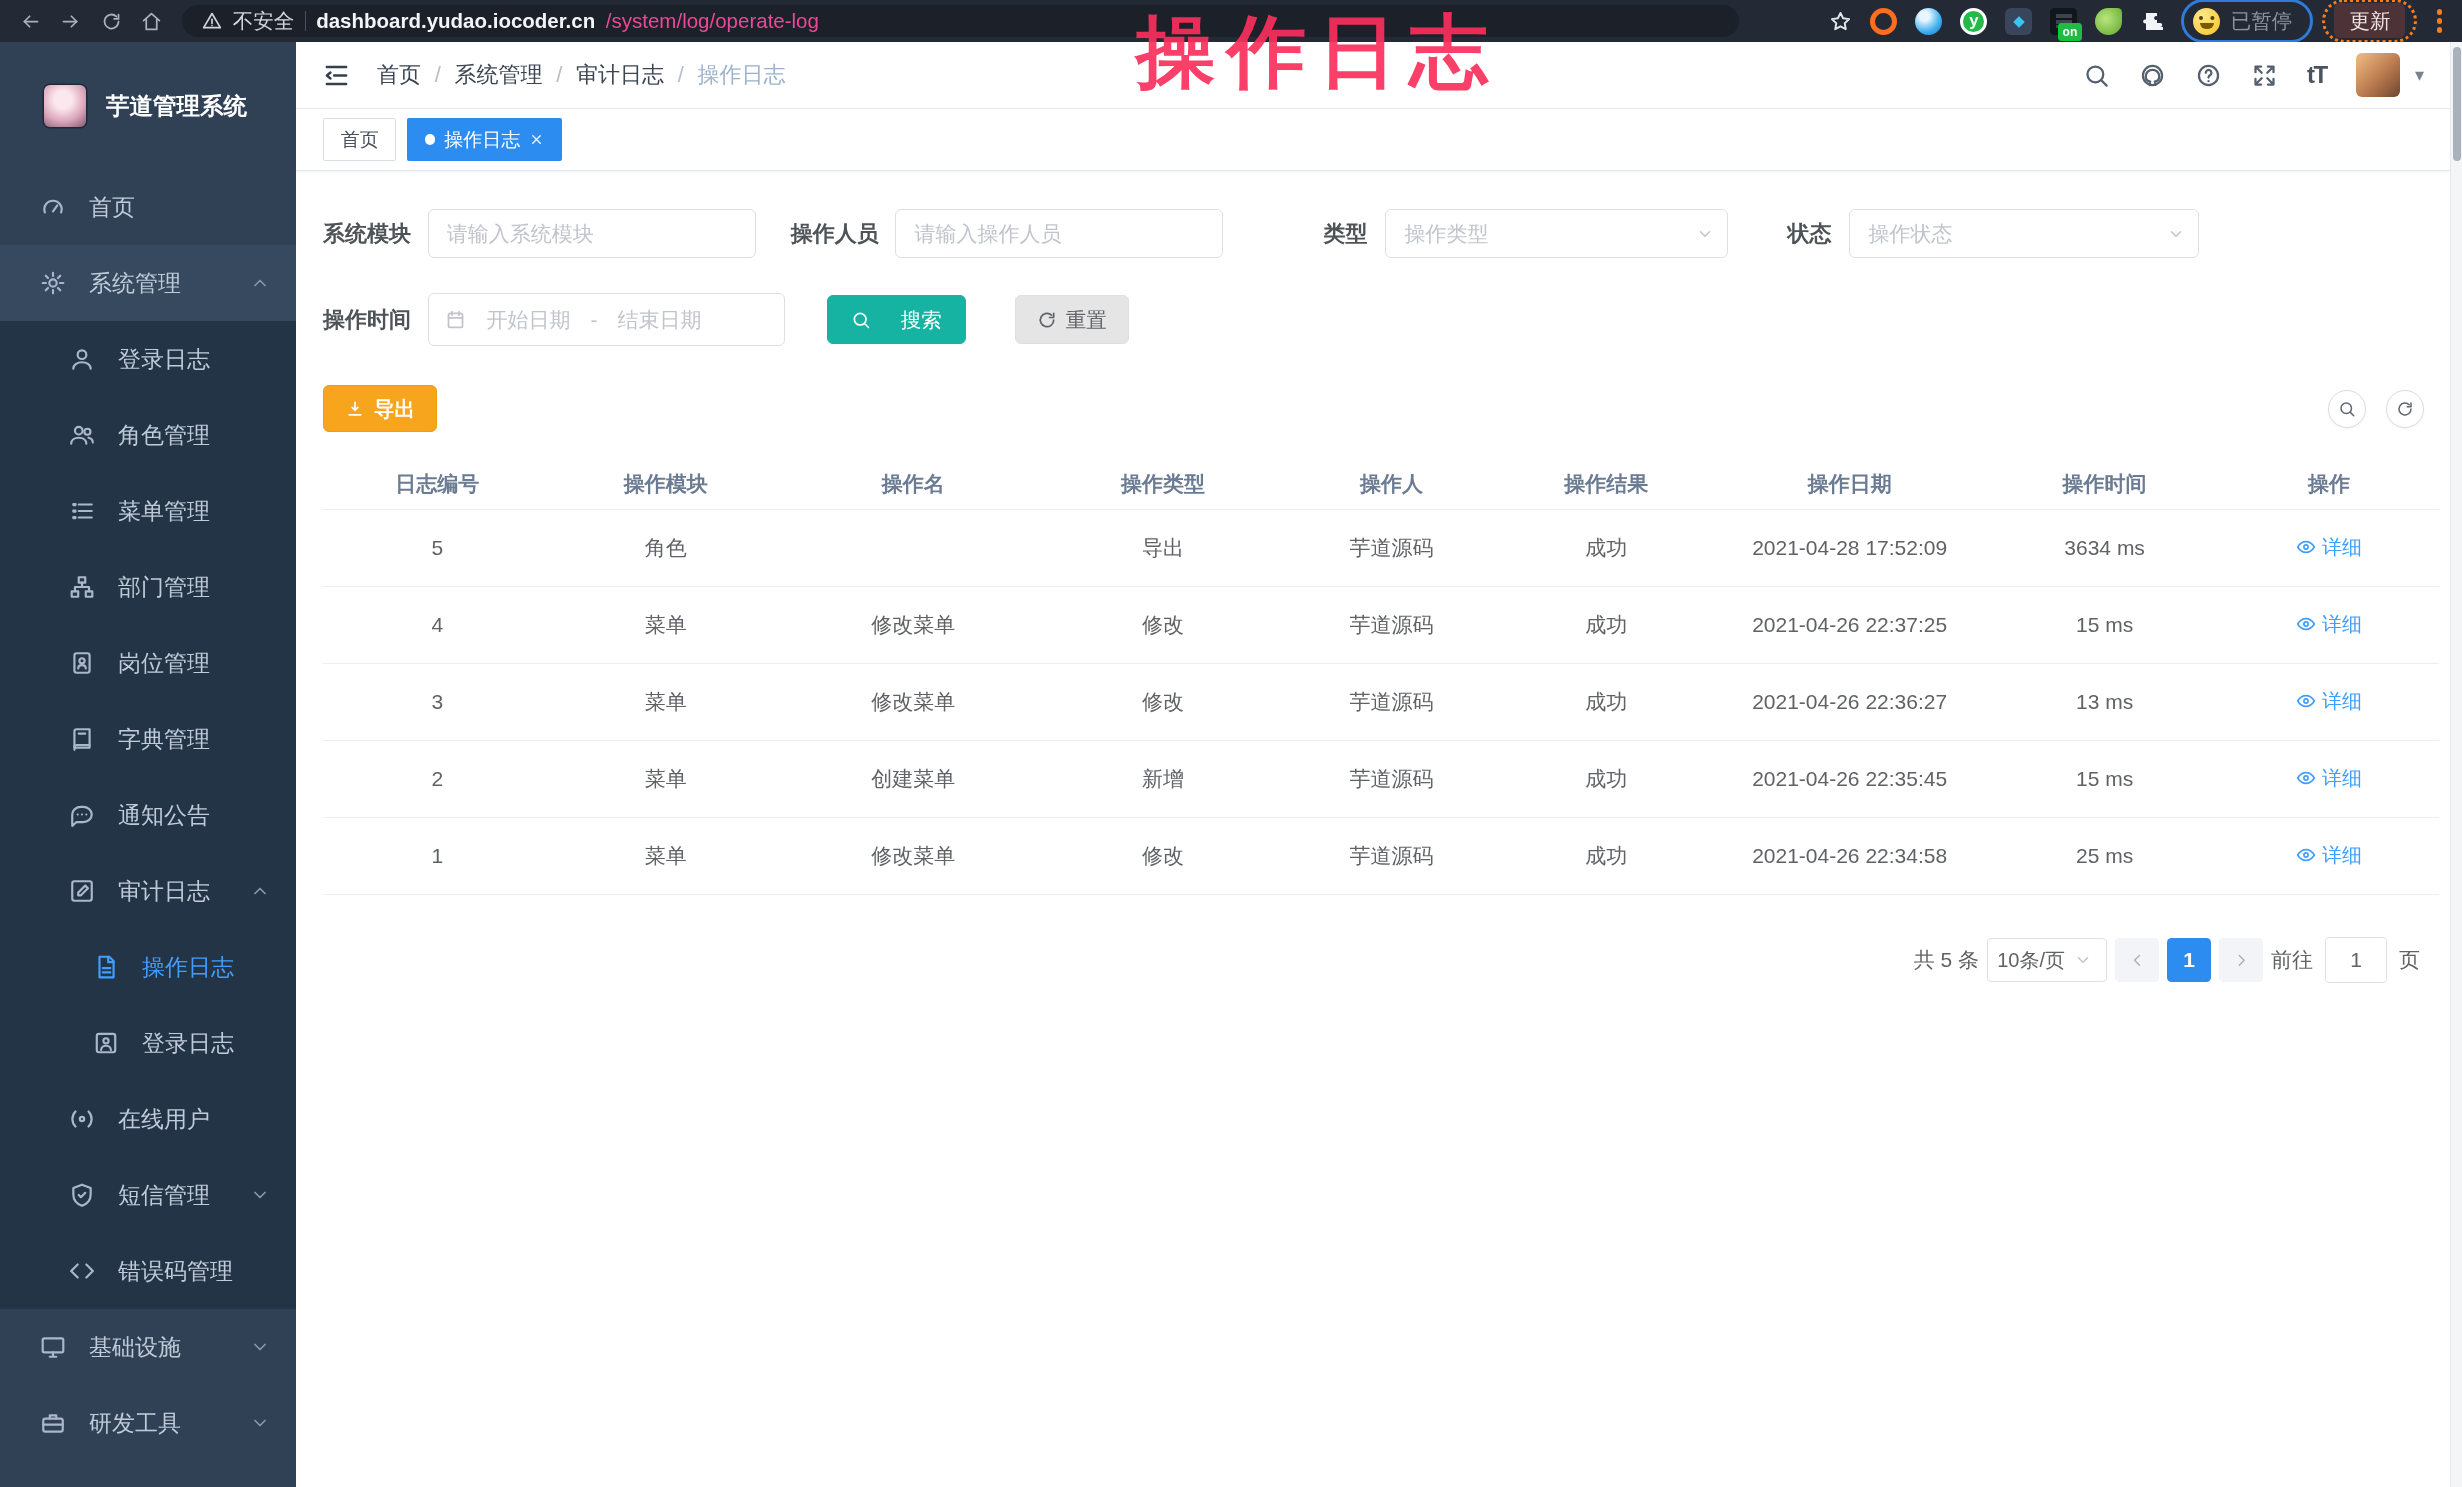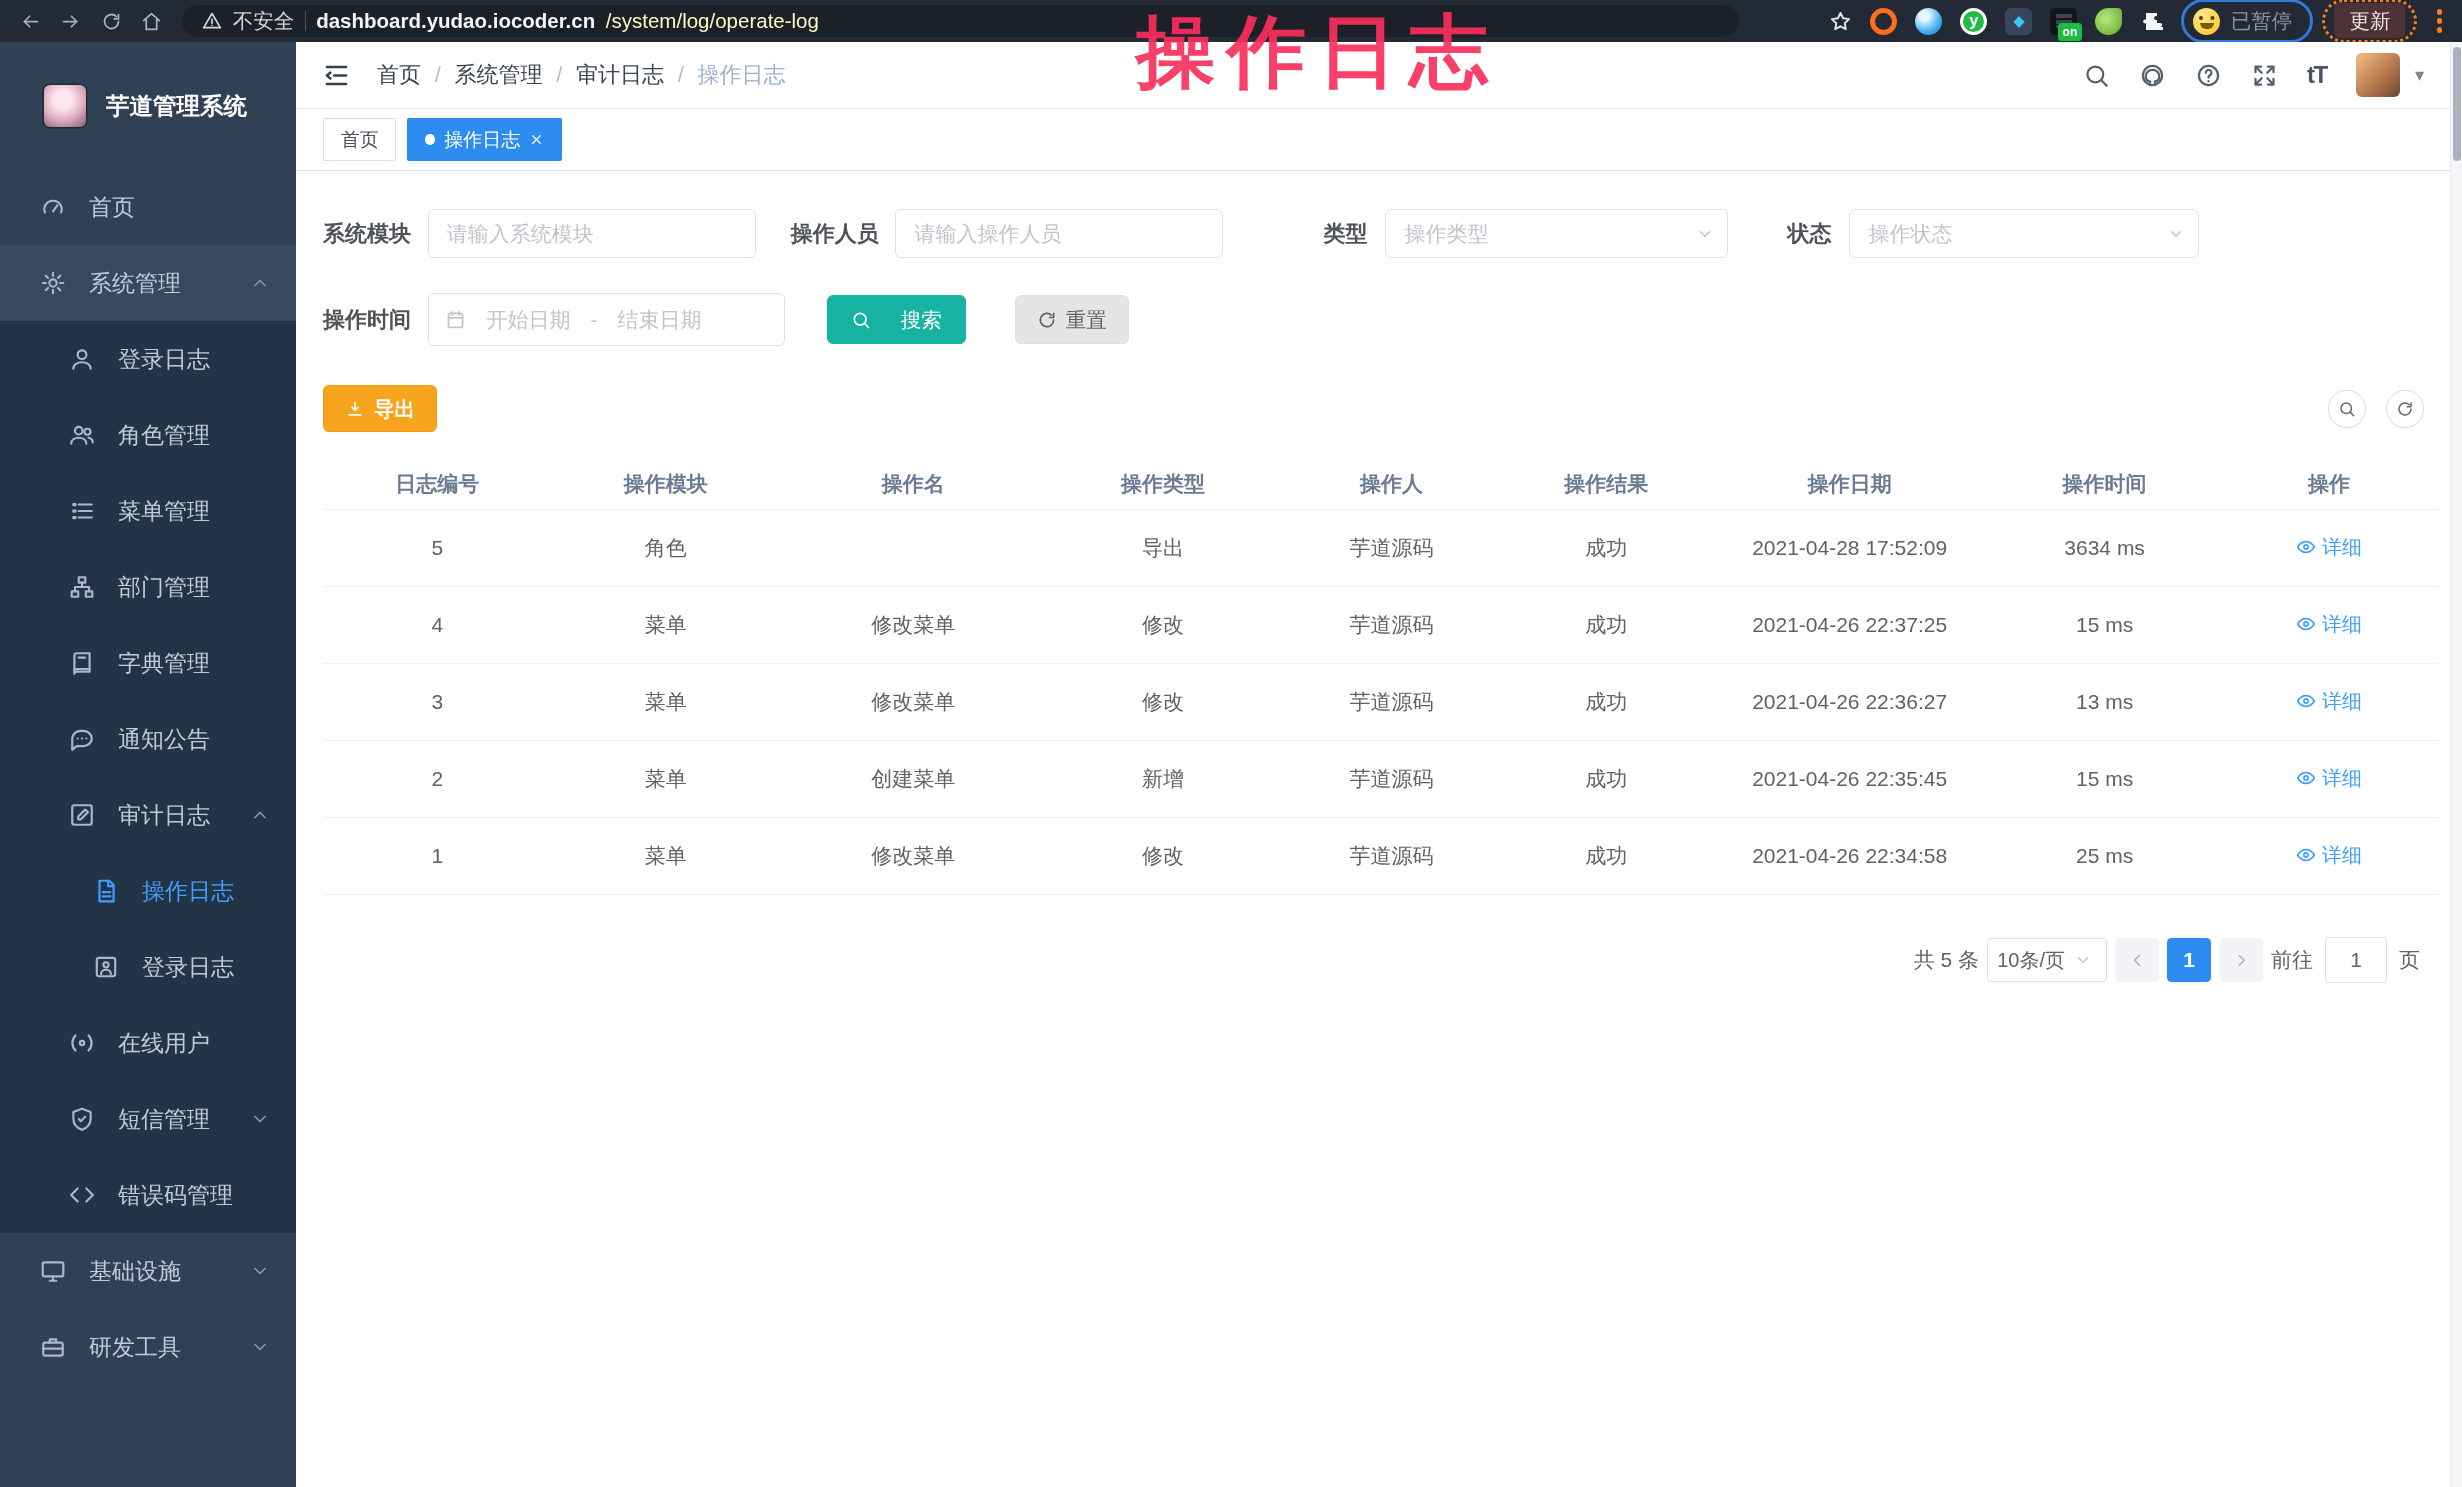--- a/index.html
+++ b/index.html
@@ -10,21 +10,21 @@
 
   
   .browser-bar{position:absolute;left:0;top:0;width:2462px;height:42px;background:#242a35;display:flex;align-items:center;padding:0 13.7px;box-sizing:border-box;gap:7.6px;}
   .nav-btn{width:33px;height:33px;display:flex;align-items:center;justify-content:center;color:#a9b1bd;}
   .nav-btn svg{width:21px;height:21px;}
   .url-pill{height:32px;border-radius:16px;background:#1b2029;display:flex;align-items:center;gap:10.6px;padding:0 20px;box-sizing:border-box;width:1557px;margin-left:6px;color:#d3d7dd;}
   .url-pill .warn svg{width:20px;height:20px;}
   .sec-label{font-size:20.5px;color:#d3d7dd;}
   .url-divider{width:0.8px;height:20px;background:#4a5160;}
   .url-host{font-size:20.5px;color:#f2f4f7;font-weight:700;}
-  .url-path{font-size:20.5px;color:#fef9c3;}
+  .url-path{font-size:20.5px;color:#ec4899;}
   .chrome-right{display:flex;align-items:center;gap:18px;margin-left:auto;}
   .star{color:#e3e6ea;}
   .star svg{width:23px;height:23px;}
   .ext{width:27px;height:27px;border-radius:50%;display:flex;align-items:center;justify-content:center;position:relative;}
   .ext-donut{background:transparent;border:5.3px solid #ff6d1f;box-sizing:border-box;}
   .ext-drop{background:radial-gradient(circle at 35% 30%,#e8f6ff 18%,#41b0f0 60%,#1573c4);}
   .ext-y{background:#22ba49;border:3px solid #ffffff;box-sizing:border-box;color:#fff;font-size:16.7px;font-weight:700;}
   .ext-gem{border-radius:6px;background:#39455a;color:#39c6f4;font-size:15px;}
   .ext-rows{border-radius:4.6px;background:#11151c;}
   .ext-rows .bars{width:16.7px;height:13.7px;background:linear-gradient(#3c4452 30%,transparent 30%,transparent 40%,#3c4452 40%,#3c4452 70%,transparent 70%,transparent 80%,#3c4452 80%);}
@@ -277,20 +277,30 @@
         <div class="menu-item l2">
           <span class="micon">
               <svg class="ic" viewBox="0 0 24 24">
                 <rect x="9" y="3" width="6" height="5"></rect>
                 <rect x="2.5" y="16" width="6" height="5"></rect>
                 <rect x="15.5" y="16" width="6" height="5"></rect>
                 <path d="M12 8v4M5.5 16v-4h13v4"></path>
               </svg>
             </span>
           <span>部门管理</span>
+        </div>
+        <div class="menu-item l2">
+          <span class="micon">
+              <svg class="ic" viewBox="0 0 24 24">
+                <rect x="5" y="3" width="14" height="18" rx="2"></rect>
+                <circle cx="12" cy="10" r="2.4"></circle>
+                <path d="M8.5 17c0-2 1.8-3 3.5-3s3.5 1 3.5 3"></path>
+              </svg>
+            </span>
+          <span>岗位管理</span>
         </div>
         <div class="menu-item l2">
           <span class="micon">
               <svg class="ic" viewBox="0 0 24 24">
                 <path d="M5 19.5V5a2 2 0 0 1 2-2h12v17H7a2 2 0 0 0-2 2z"></path>
                 <path d="M5 19.5A2 2 0 0 1 7 17.5h12"></path>
                 <path d="M9 7h6"></path>
               </svg>
             </span>
           <span>字典管理</span>

